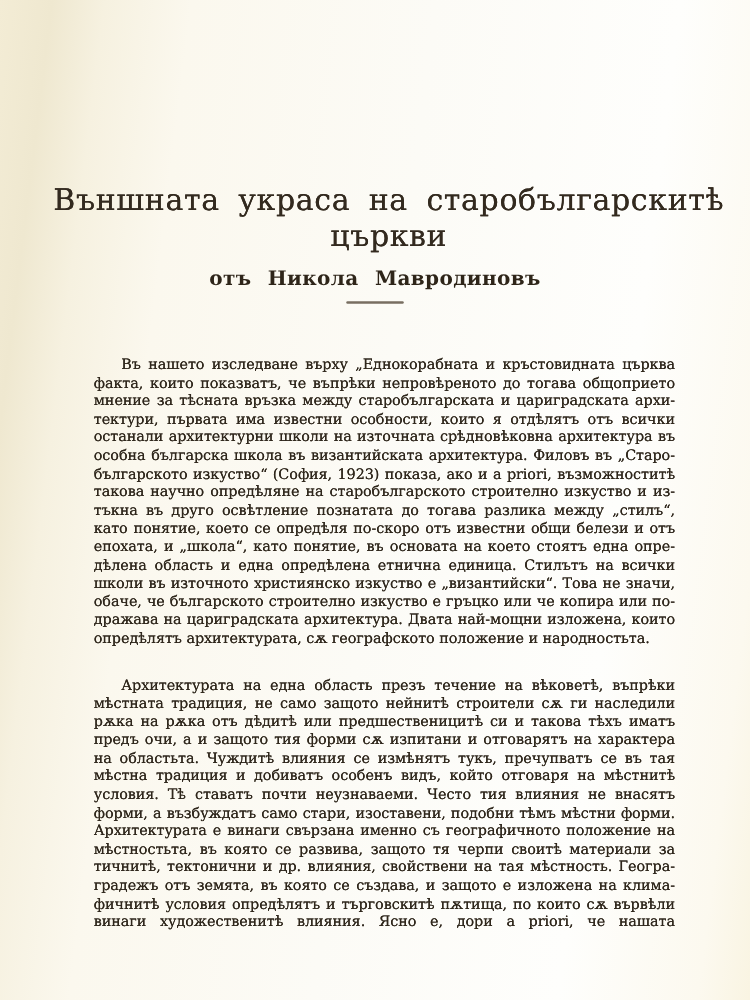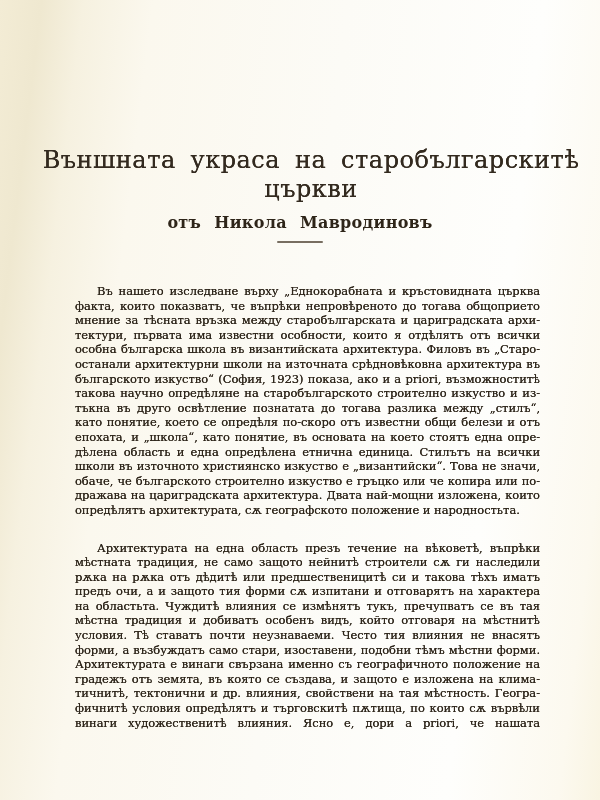--- a/index.html
+++ b/index.html
@@ -51,39 +51,40 @@
   <div class="title-block">
     <h1><span>Външната украса на старобългарскитѣ</span><br><span>църкви</span></h1>
     <div class="byline">отъ Никола Мавродиновъ</div>
     <div class="rule"></div>
   </div>
   <div class="body-text" id="body-text">
       <div class="ln indent">Въ нашето изследване върху „Еднокорабната и кръстовидната църква</div>
       <div class="ln">факта, които показватъ, че въпрѣки непровѣреното до тогава общоприето</div>
       <div class="ln">мнение за тѣсната връзка между старобългарската и цариградската архи-</div>
       <div class="ln">тектури, първата има известни особности, които я отдѣлятъ отъ всички</div>
+      <div class="ln">останали архитектурни школи на източната срѣдновѣковна архитектура въ</div>
       <div class="ln">особна българска школа въ византийската архитектура. Филовъ въ „Старо-</div>
-      <div class="ln">останали архитектурни школи на източната срѣдновѣковна архитектура въ</div>
       <div class="ln">българското изкуство“ (София, 1923) показа, ако и a priori, възможноститѣ за</div>
       <div class="ln">такова научно опредѣляне на старобългарското строително изкуство и из-</div>
       <div class="ln">тъкна въ друго освѣтление познатата до тогава разлика между „стилъ“,</div>
       <div class="ln">като понятие, което се опредѣля по-скоро отъ известни общи белези и отъ</div>
       <div class="ln">епохата, и „школа“, като понятие, въ основата на което стоятъ една опре-</div>
       <div class="ln">дѣлена область и една опредѣлена етнична единица. Стилътъ на всички</div>
       <div class="ln">школи въ източното християнско изкуство е „византийски“. Това не значи,</div>
       <div class="ln">обаче, че българското строително изкуство е гръцко или че копира или по-</div>
       <div class="ln">дражава на цариградската архитектура. Двата най-мощни изложена, които</div>
       <div class="ln end">опредѣлятъ архитектурата, сѫ географското положение и народностьта.</div>
       <div class="ln indent">Архитектурата на една область презъ течение на вѣковетѣ, въпрѣки</div>
       <div class="ln">мѣстната традиция, не само защото нейнитѣ строители сѫ ги наследили отъ</div>
       <div class="ln">рѫка на рѫка отъ дѣдитѣ или предшественицитѣ си и такова тѣхъ иматъ</div>
       <div class="ln">предъ очи, а и защото тия форми сѫ изпитани и отговарятъ на характера</div>
       <div class="ln">на областьта. Чуждитѣ влияния се измѣнятъ тукъ, пречупватъ се въ тая</div>
       <div class="ln">мѣстна традиция и добиватъ особенъ видъ, който отговаря на мѣстнитѣ</div>
       <div class="ln">условия. Тѣ ставатъ почти неузнаваеми. Често тия влияния не внасятъ чужди</div>
       <div class="ln">форми, а възбуждатъ само стари, изоставени, подобни тѣмъ мѣстни форми.</div>
       <div class="ln">Архитектурата е винаги свързана именно съ географичното положение на</div>
+      <div class="ln">мѣстностьта, въ която се развива, защото тя черпи своитѣ материали за</div>
+      <div class="ln">тичнитѣ, тектонични и др. влияния, свойствени на тая мѣстность. Геогра-</div>
       <div class="ln">градежъ отъ земята, въ която се създава, и защото е изложена на клима-</div>
-      <div class="ln">тичнитѣ, тектонични и др. влияния, свойствени на тая мѣстность. Геогра-</div>
       <div class="ln">фичнитѣ условия опредѣлятъ и търговскитѣ пѫтища, по които сѫ вървѣли</div>
       <div class="ln">винаги художественитѣ влияния. Ясно е, дори a priori, че нашата архитектура</div>
     </div>
 </div>
 
 </body></html>

